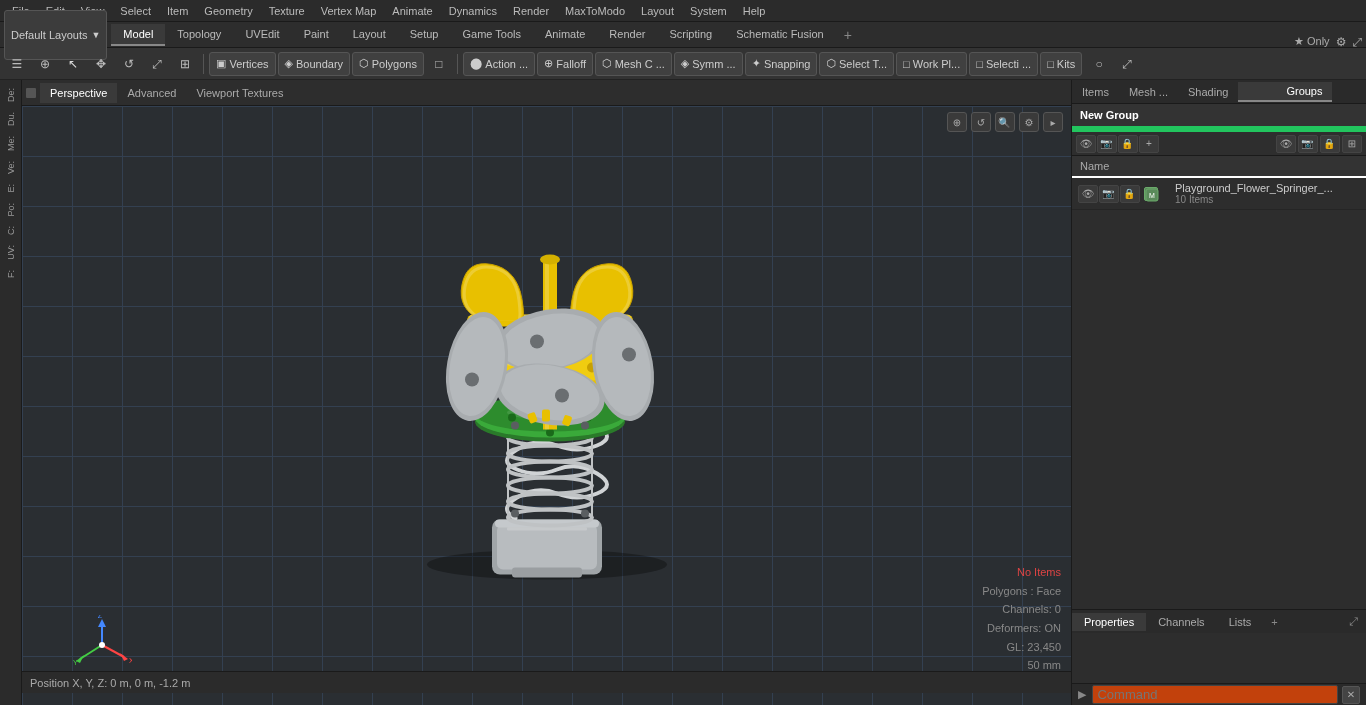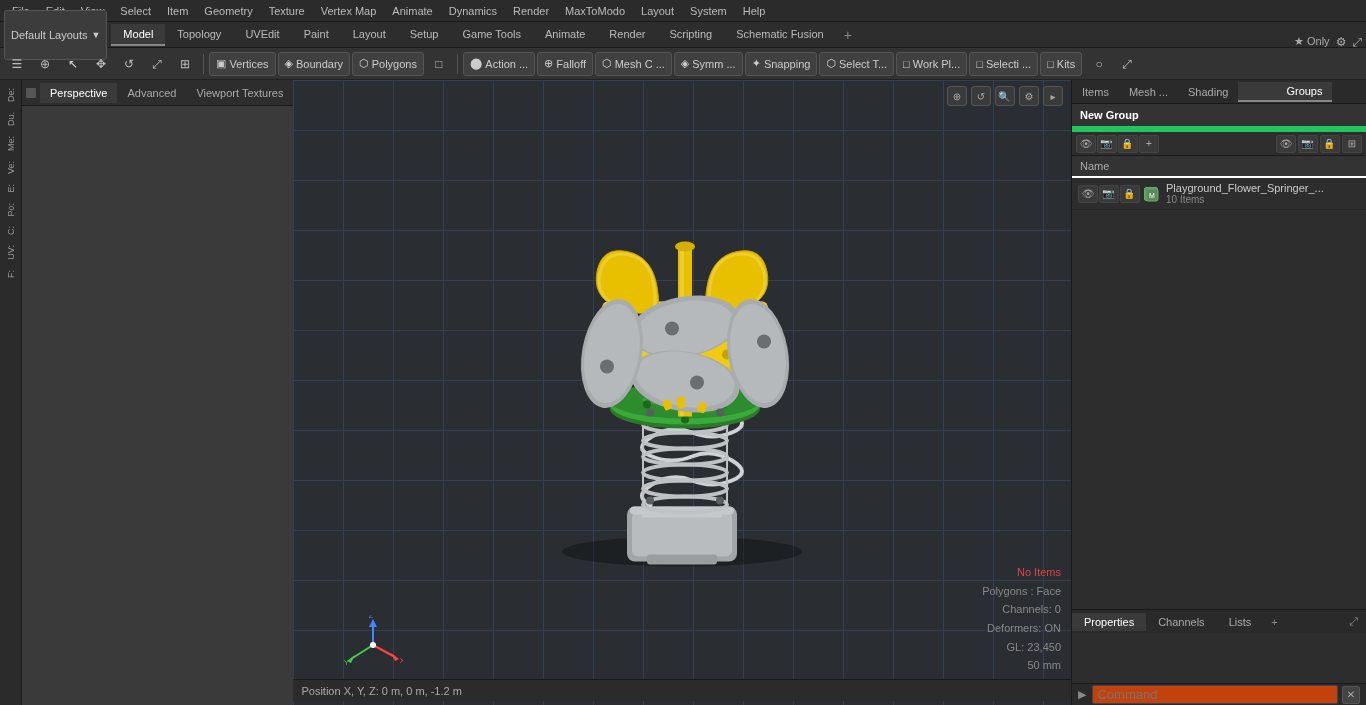--- a/index.html
+++ b/index.html
@@ -24,37 +24,37 @@
     .tool-pill { display: flex; align-items: center; background: #404040; border: 1px solid #555; border-radius: 3px; padding: 2px 6px; cursor: pointer; color: #ccc; font-size: 11px; gap: 3px; white-space: nowrap; height: 24px; }
 
     
     #main-area { display: flex; height: calc(705px - 22px - 26px - 32px); }
 
     
     #left-sidebar { width: 22px; background: #2b2b2b; border-right: 1px solid #1a1a1a; display: flex; flex-direction: column; align-items: center; padding: 4px 0; gap: 2px; overflow: hidden; }
     .sidebar-letter { color: #999; font-size: 9px; writing-mode: vertical-rl; transform: rotate(180deg); padding: 4px 2px; cursor: pointer; white-space: nowrap; }
 
     
-    #viewport-area { flex: 1; display: flex; flex-direction: row; }
+    #viewport-area { flex: 1; display: flex; flex-direction: column; }
     #viewport-tabs { display: flex; align-items: center; background: #2d2d2d; height: 26px; border-bottom: 1px solid #1a1a1a; }
     .vp-tab-dot { width: 10px; height: 10px; background: #555; border-radius: 1px; margin: 0 4px; cursor: pointer; }
     .vp-tab { padding: 4px 10px; color: #aaa; cursor: pointer; font-size: 11px; }
     .vp-tab.active { color: #fff; background: #3a3a3a; }
     #viewport { flex: 1; position: relative; background: #2a2e32; overflow: hidden; }
 
     
     .grid-overlay { position: absolute; inset: 0; opacity: 0.15; background-image: linear-gradient(#6af 1px, transparent 1px), linear-gradient(90deg, #6af 1px, transparent 1px); background-size: 50px 50px; }
 
     
     #model-container { position: absolute; top: 50%; left: 50%; transform: translate(-50%, -55%); width: 500px; height: 430px; }
 
     
     #vp-controls { position: absolute; top: 6px; right: 8px; display: flex; gap: 4px; align-items: center; }
     .vp-ctrl-btn { width: 20px; height: 20px; border: 1px solid #555; border-radius: 3px; background: #3a3a3a; color: #aaa; display: flex; align-items: center; justify-content: center; cursor: pointer; font-size: 10px; }
-    #vp-bottom-bar { position: absolute; bottom: 4px; left: 0; right: 0; height: 22px; background: #2b2b2b; border-top: 1px solid #1a1a1a; display: flex; align-items: center; padding: 0 8px; }
+    #vp-bottom-bar { position: absolute; bottom: 12px; left: 0; right: 0; height: 22px; background: #2b2b2b; border-top: 1px solid #1a1a1a; display: flex; align-items: center; padding: 0 8px; }
     .vp-pos-text { color: #aaa; font-size: 11px; }
 
     
     #axis-gizmo { position: absolute; bottom: 30px; left: 50px; width: 60px; height: 60px; }
 
     
     #right-panel { width: 295px; background: #2d2d2d; border-left: 1px solid #1a1a1a; display: flex; flex-direction: column; }
     #panel-tabs-top { display: flex; align-items: center; background: #2a2a2a; height: 24px; border-bottom: 1px solid #1a1a1a; }
     .panel-tab-top { padding: 3px 10px; color: #aaa; cursor: pointer; font-size: 11px; }
     .panel-tab-top.active { color: #fff; background: #3a3a3a; border-bottom: 2px solid #888; padding-left: 48px; }
@@ -407,21 +407,21 @@
           <div class="g-btn">👁</div>
           <div class="g-btn">📷</div>
           <div class="g-btn">🔒</div>
         </div>
         <div class="group-item-icon">
           <svg width="14" height="14" viewBox="0 0 14 14">
             <rect x="1" y="1" width="12" height="12" rx="2" fill="#5a8a5a" stroke="#6aaa6a" stroke-width="1"></rect>
             <text x="7" y="10" font-size="7" fill="#fff" text-anchor="middle">M</text>
           </svg>
         </div>
-        <div style="display:flex;flex-direction:column;margin-left:4px;">
+        <div style="display:flex;flex-direction:column;margin-left:13px;">
           <div class="group-item-name">Playground_Flower_Springer_...</div>
           <div class="group-item-sub">10 Items</div>
         </div>
       </div>
     </div>
 
     <div id="bottom-panel-tabs">
       <div class="bp-tab active">Properties</div>
       <div class="bp-tab">Channels</div>
       <div class="bp-tab">Lists</div>

